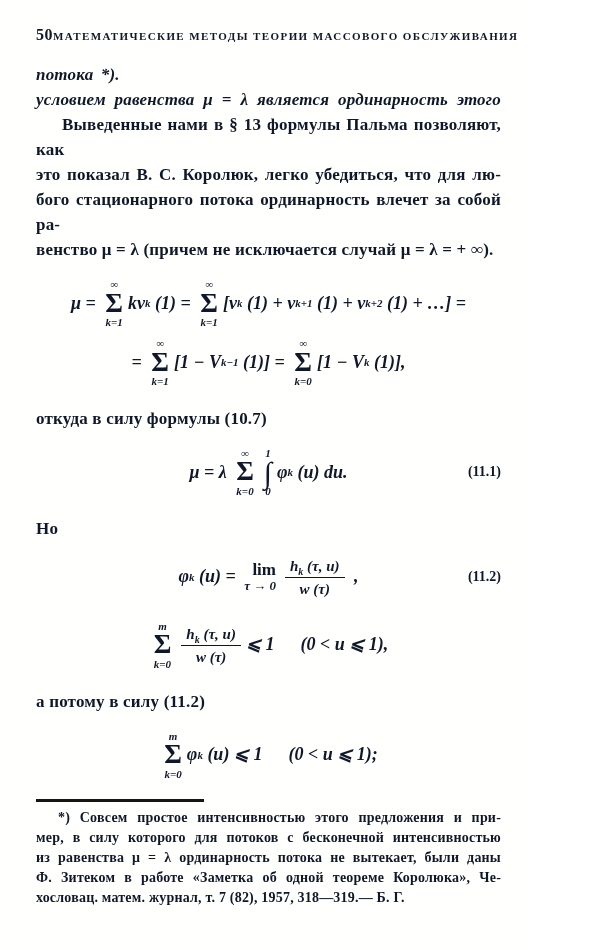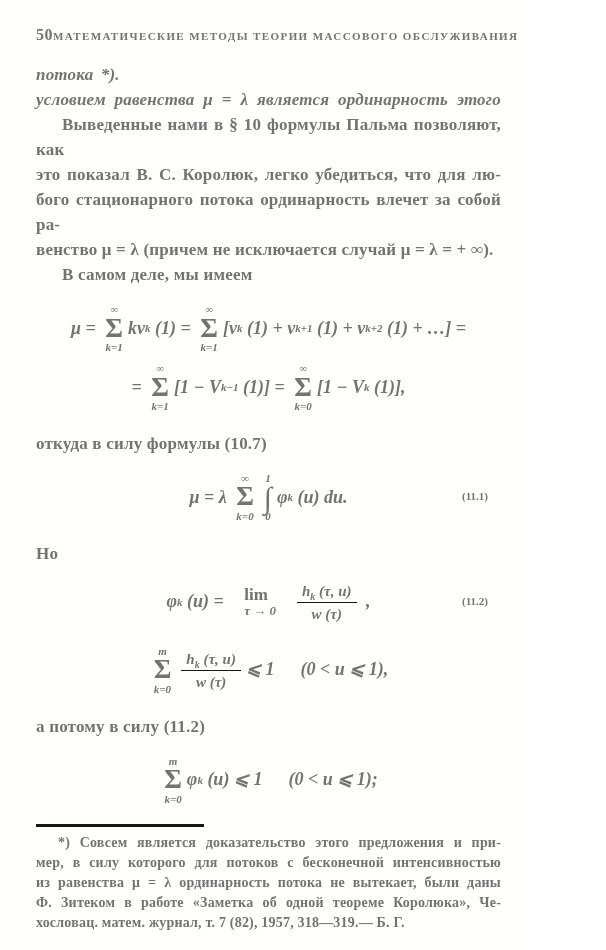--- a/index.html
+++ b/index.html
@@ -1,21 +1,21 @@
 <!DOCTYPE html>
 <html lang="ru"><head>
 <meta charset="utf-8">
 <style>
   html,body{margin:0;padding:0;background:#ffffff;}
   .page{
     position:relative;
     width:525px;height:950px;
     box-sizing:border-box;
     background:#fffffe;
-    color:#737373;
+    color:#0f172a;
     font-family:"Liberation Serif","DejaVu Serif",serif;
     font-weight:600;
     padding:26px 24px 0 36px;
     overflow:hidden;
   }
   
   .runhead{display:flex;align-items:baseline;margin-bottom:18px;}
   .pagenum{font-size:16px;font-weight:700;letter-spacing:.5px;}
   .runtitle{
     flex:1;text-align:center;
@@ -35,32 +35,32 @@
     display:flex;flex-direction:column;align-items:center;
     font-size:18px;line-height:1.2;
   }
   .fline{display:flex;align-items:center;justify-content:center;margin:4px 0;}
   .fline .mi{font-style:italic;white-space:pre;}
   .fline sub{font-size:11px;font-style:italic;line-height:0;}
   .bigop{display:inline-flex;flex-direction:column;align-items:center;margin:0 5px;line-height:1;}
   .bigop .up,.bigop .lo{font-size:11px;font-style:italic;line-height:1.15;white-space:pre;}
   .bigop .osym{font-size:27px;font-weight:700;line-height:.95;font-style:normal;}
   .bigop.intop .osym{font-size:30px;line-height:.85;font-weight:600;}
-  .limop{display:inline-flex;flex-direction:column;align-items:flex-start;margin:0 16px;line-height:1;}
+  .limop{display:inline-flex;flex-direction:column;align-items:flex-end;margin:0 4px;line-height:1;}
   .limop .limword{font-style:normal;font-size:17px;line-height:1;}
   .limop .lo{font-size:13px;font-style:italic;line-height:1.2;white-space:pre;}
   .frac{display:inline-flex;flex-direction:column;align-items:center;vertical-align:middle;margin:0 5px;font-size:15px;}
   .frac .num{padding:0 5px 2px;border-bottom:1.6px solid #181411;}
   .frac .den{padding-top:2px;}
   .frac .mi{font-style:italic;white-space:pre;}
   .frac sub{font-size:10px;font-style:italic;line-height:0;}
   .ftag{
-    position:absolute;right:13px;top:50%;
+    position:absolute;right:0;top:50%;
     transform:translateY(-50%);
-    font-size:11px;font-weight:700;font-style:normal;
+    font-size:14px;font-weight:700;font-style:normal;
   }
   .spacer{display:inline-block;}
   
   .footnote-rule{
     width:168px;height:3px;background:#181411;
     margin:10px 0 6px;
   }
   .footnote{font-size:14px;line-height:20px;letter-spacing:.2px;}
   .footnote .tline.indent{text-indent:22px;}
 </style>
@@ -72,27 +72,24 @@
     <span class="pagenum">50</span>
     <span class="runtitle">МАТЕМАТИЧЕСКИЕ МЕТОДЫ ТЕОРИИ МАССОВОГО ОБСЛУЖИВАНИЯ</span>
   </div>
 
   <div id="content-flow">
       <div class="para italic">
         <div class="tline">потока *).</div>
         <div class="tline just">условием равенства μ = λ является ординарность этого</div>
       </div>
       <div class="para">
-        <div class="tline indent just">Выведенные нами в § 10 формулы Пальма позволяют, как</div>
+        <div class="tline indent just">Выведенные нами в § 13 формулы Пальма позволяют, как</div>
         <div class="tline just">это показал В. С. Королюк, легко убедиться, что для лю-</div>
         <div class="tline just">бого стационарного потока ординарность влечет за собой ра-</div>
         <div class="tline">венство μ = λ (причем не исключается случай μ = λ = + ∞).</div>
-      </div>
-      <div class="para">
-        <div class="tline indent">В самом деле, мы имеем</div>
       </div>
       <div class="formula">
         <div class="fline">
           <span class="mi">μ = </span>
           <span class="bigop">
             <span class="up">∞</span>
             <span class="osym">Σ</span>
             <span class="lo">k=1</span>
           </span>
           <span class="mi">kv</span>
@@ -203,19 +200,19 @@
           <sub>k</sub>
           <span class="mi"> (u) ⩽ 1</span>
           <span class="spacer" style="width: 26px;"></span>
           <span class="mi">(0 &lt; u ⩽ 1);</span>
         </div>
       </div>
     </div>
 
   <div class="footnote-rule"></div>
   <div class="footnote" id="footnote-block">
-      <div class="tline indent just">*) Совсем является доказательство этого предложения и при-</div>
+      <div class="tline indent just">*) Совсем простое интенсивностью этого предложения и при-</div>
       <div class="tline just">мер, в силу которого для потоков с бесконечной интенсивностью</div>
       <div class="tline just">из равенства μ = λ ординарность потока не вытекает, были даны</div>
       <div class="tline just">Ф. Зитеком в работе «Заметка об одной теореме Королюка», Че-</div>
       <div class="tline">хословац. матем. журнал, т. 7 (82), 1957, 318—319.— Б. Г.</div>
     </div>
 </div>
 
 </body></html>

